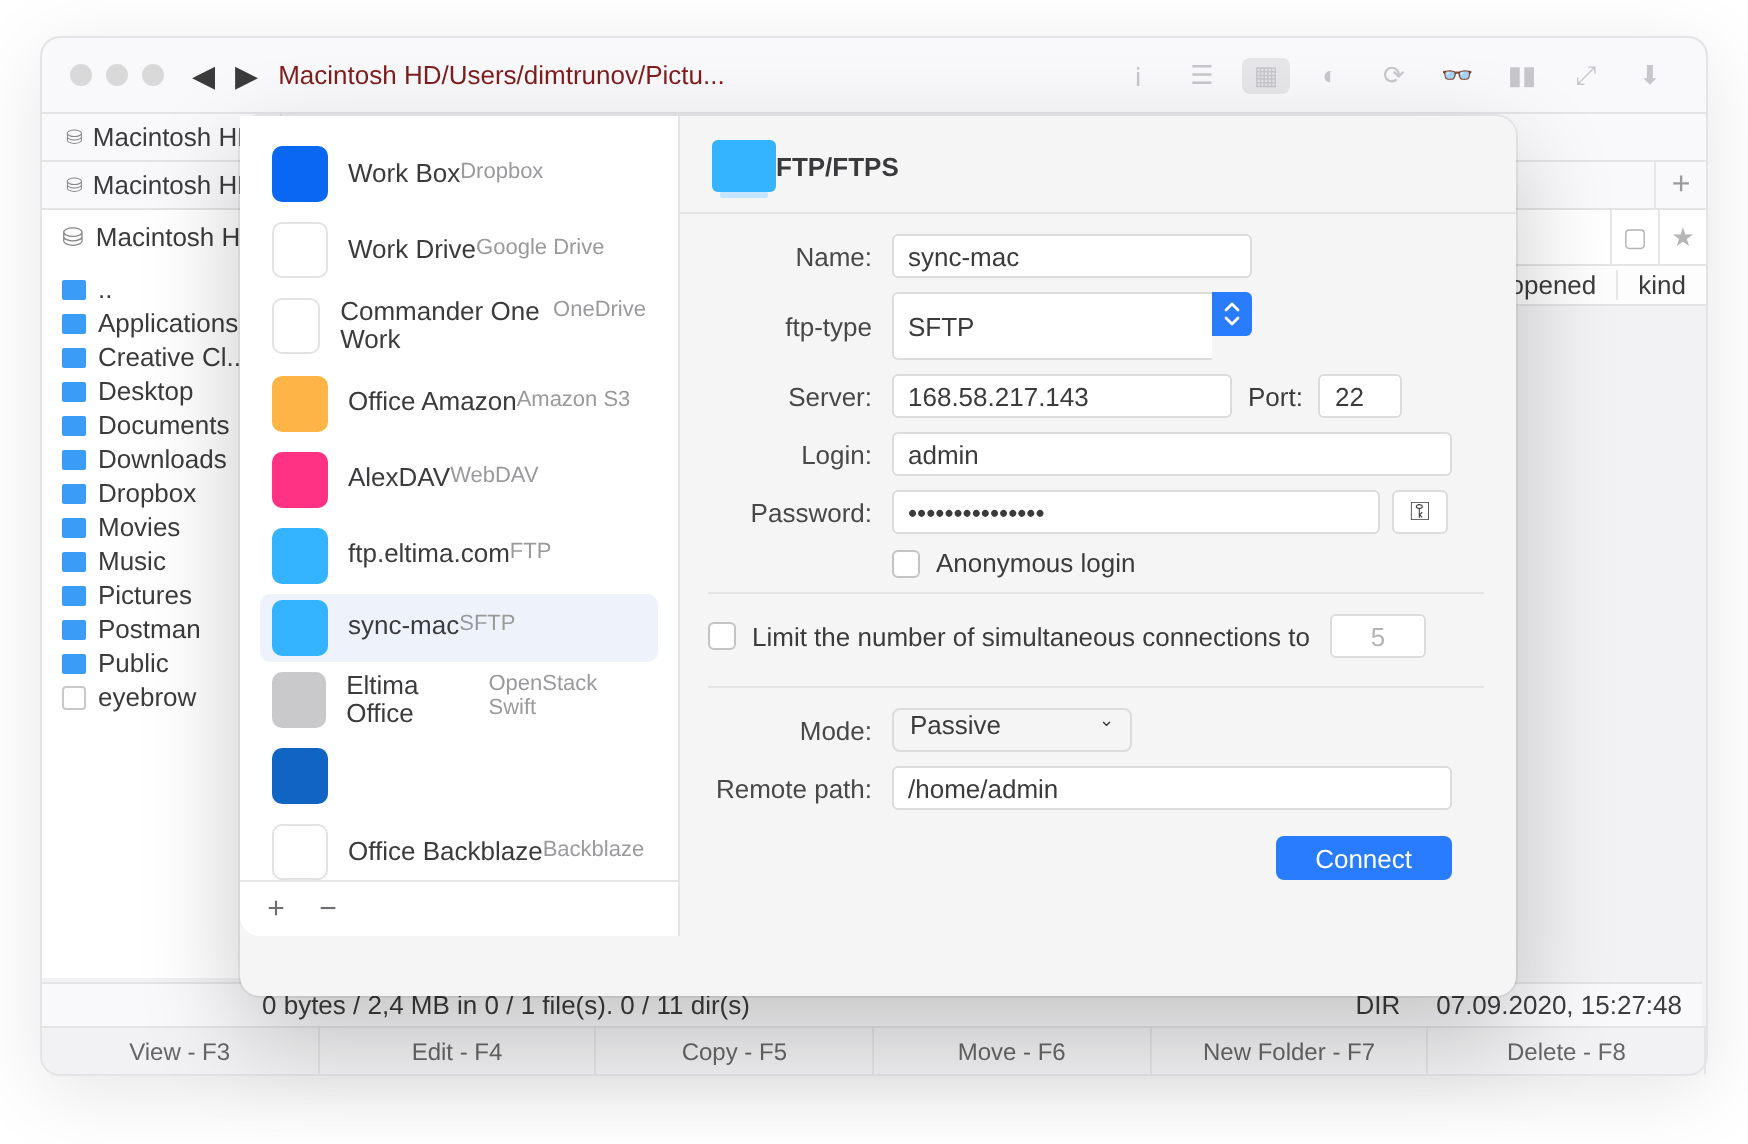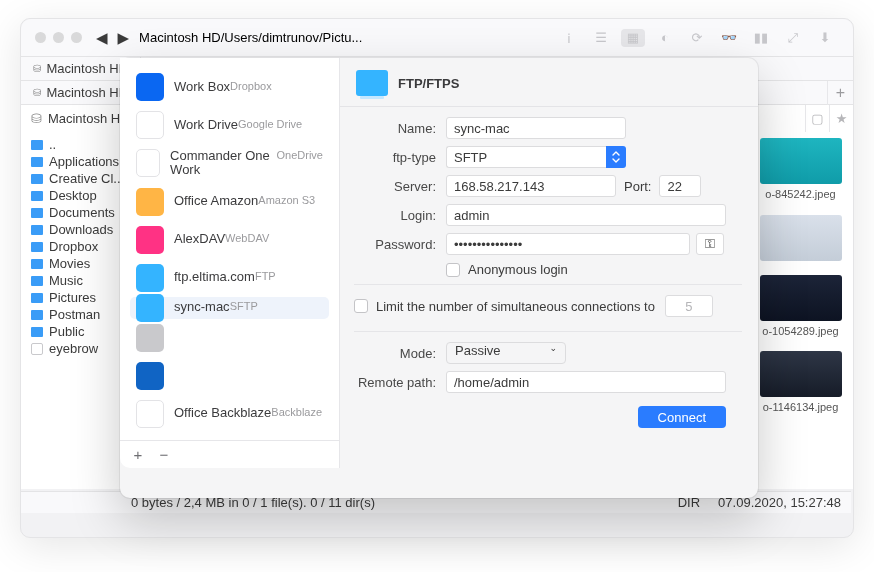--- a/index.html
+++ b/index.html
@@ -6,21 +6,21 @@
 body{background:#fff;width:874px;height:572px;overflow:hidden;position:relative}
 
 
 .main-win{position:absolute;left:20px;top:18px;width:834px;height:520px;border-radius:10px;background:#f2f2f4;border:1px solid #e4e4e6;box-shadow:0 8px 40px rgba(0,0,0,.10)}
 .titlebar{height:38px;display:flex;align-items:center;background:#f9f9fb;border-radius:10px 10px 0 0;border-bottom:1px solid #e4e4e6}
 .traffic{display:flex;gap:7px;padding:0 14px}
 .dot{width:11px;height:11px;border-radius:50%}
 .grey{background:#d9d9da}
 .nav-arrows{display:flex;gap:10px;padding-right:10px;color:#c3c3c6}
 .nav-arrows span{font-size:15px}
-.bread{color:#000000;font-size:13px}
+.bread{color:#7f1d1d;font-size:13px}
 .tb-right{margin-left:auto;display:flex;gap:8px;padding-right:16px}
 .tb-ico{width:24px;height:18px;border-radius:4px;display:flex;align-items:center;justify-content:center;color:#c7c7cb}
 .tb-ico.active{background:#e6e6e9}
 .tabs-row{height:24px;background:#f9f9fb;display:flex;align-items:center;border-bottom:1px solid #e4e4e6}
 .tab{padding:0 12px;height:100%;display:flex;align-items:center;font-size:11px;color:#8a8a8e;border-right:1px solid #e7e7ea}
 .tab .ico{margin-right:5px;opacity:.6;font-size:10px}
 .plus-tab{margin-left:auto;width:26px;height:24px;display:flex;align-items:center;justify-content:center;border-left:1px solid #e7e7ea;color:#9b9b9e;font-size:16px}
 .path-row{height:28px;background:#fff;display:flex;align-items:center;border-bottom:1px solid #e4e4e6}
 .path-field{flex:1;padding-left:10px;display:flex;align-items:center;gap:6px;font-size:12px;color:#666}
 .path-field .hd{opacity:.6}
@@ -58,31 +58,31 @@
 .citem{display:flex;align-items:center;gap:10px;padding:5px 6px;border-radius:5px}
 .citem.sel{background:#eef3fb}
 .cicon{width:28px;height:28px;border-radius:5px;display:flex;align-items:center;justify-content:center;color:#fff;font-size:13px;font-weight:700}
 .meta{display:flex;flex-direction:row;line-height:1.1}
 .meta .n{font-size:13px;color:#3b3b3d}
 .meta .s{font-size:11px;color:#9a9a9d}
 .clist-ftr{height:28px;border-top:1px solid #e6e6e9;display:flex;align-items:center;padding:0 6px;gap:2px}
 .clist-ftr button{width:24px;height:20px;border:none;background:transparent;font-size:15px;color:#6e6e72;display:flex;align-items:center;justify-content:center}
 
 .form-pane{flex:1;display:flex;flex-direction:column}
-.ph{display:flex;align-items:center;gap:10px;padding:12px 16px 10px 16px;border-bottom:1px solid #e4e4e7}
+.ph{display:flex;align-items:center;padding:12px 16px 10px 16px;border-bottom:1px solid #e4e4e7}
 .ph .fi{width:32px;height:26px;background:#34b4ff;border-radius:3px;position:relative}
 .ph .fi::after{content:"";position:absolute;bottom:-3px;left:4px;width:24px;height:3px;background:#c4e7ff;border-radius:1px}
 .ph .tt{font-weight:700;font-size:13px;color:#3a3a3c}
 .form{padding:10px 16px 10px 14px}
 .frow{display:flex;align-items:center;margin-bottom:7px}
 .flab{width:92px;text-align:right;padding-right:10px;font-size:13px;color:#484848}
 .fin{height:22px;border:1px solid #dcdcde;background:#fff;border-radius:3px;padding:0 7px;font-size:13px;color:#3b3b3b}
 .fin.w-name{width:180px}
 .fin.w-main{width:280px}
-.sel{appearance:none;-webkit-appearance:none;background:#fff;height:22px;flex:1}
+.sel{appearance:none;-webkit-appearance:none;background:#fff;height:34px;flex:1}
 .sel-arrow{width:20px;height:22px;background:#2a7cff;border-radius:0 3px 3px 0;display:flex;align-items:center;justify-content:center}
 .sel-arrow svg{display:block}
 .portgrp{display:flex;align-items:center;gap:8px;margin-left:8px}
 .portgrp .lab{font-size:13px}
 .fin.w-port{width:42px;text-align:left}
 .fin.w-srv{width:170px}
 .pwd-wrap{display:flex;align-items:center;gap:6px}
 .key-btn{width:28px;height:22px;border:1px solid #dcdcde;border-radius:3px;background:#fff;display:flex;align-items:center;justify-content:center}
 .chk{display:flex;align-items:center;gap:8px;font-size:13px;color:#585858}
 .chk .box{width:14px;height:14px;border:1px solid #c4c4c7;border-radius:3px;background:#fff}
@@ -195,43 +195,34 @@
       <div class="srow">
         <div class="fico"></div>
         <span>Public</span>
       </div>
       <div class="srow">
         <div class="aico"></div>
         <span>eyebrow</span>
       </div>
     </div>
 
-  <div class="right-col">
-    <div class="thumb">
-        <div class="img th1"></div>
-        <div class="cap">o-845242.jpeg</div>
-      </div>
-    <div class="thumb">
-        <div class="img th2"></div>
-      </div>
-    <div class="thumb">
-        <div class="img th3"></div>
-        <div class="cap">o-1054289.jpeg</div>
-      </div>
-    <div class="thumb">
-        <div class="img th4"></div>
-        <div class="cap">o-1146134.jpeg</div>
-      </div>
-  </div>
 
   <div class="status-bar">
     <div class="l">0 bytes / 2,4 MB in 0 / 1 file(s). 0 / 11 dir(s)</div>
     <div class="r" style="margin-right:8px">DIR</div>
     <div class="r">07.09.2020, 15:27:48</div>
   </div>
+  <div class="fn-bar" id="fnbar">
+      <div class="fn">View - F3</div>
+      <div class="fn">Edit - F4</div>
+      <div class="fn">Copy - F5</div>
+      <div class="fn">Move - F6</div>
+      <div class="fn">New Folder - F7</div>
+      <div class="fn">Delete - F8</div>
+    </div>
 </div>
 
 <div class="dialog">
   <div class="dlg-body">
     <div class="conn-list">
       <div class="conn-scroll" id="connlist">
           <div class="citem">
             <div class="cicon" style="background: rgb(10, 103, 242);"></div>
             <div class="meta">
               <div class="n">Work Box</div>
@@ -275,20 +266,24 @@
           </div>
           <div class="citem sel">
             <div class="cicon" style="background: rgb(52, 180, 255);"></div>
             <div class="meta">
               <div class="n">sync-mac</div>
               <div class="s">SFTP</div>
             </div>
           </div>
           <div class="citem">
             <div class="cicon" style="background: rgb(201, 201, 204);"></div>
+            <div class="meta">
+              <div class="n">Eltima Office</div>
+              <div class="s">OpenStack Swift</div>
+            </div>
           </div>
           <div class="citem">
             <div class="cicon" style="background: rgb(16, 100, 196);"></div>
           </div>
           <div class="citem">
             <div class="cicon" style="background: rgb(255, 255, 255); border: 1px solid rgb(227, 227, 230);"></div>
             <div class="meta">
               <div class="n">Office Backblaze</div>
               <div class="s">Backblaze</div>
             </div>

